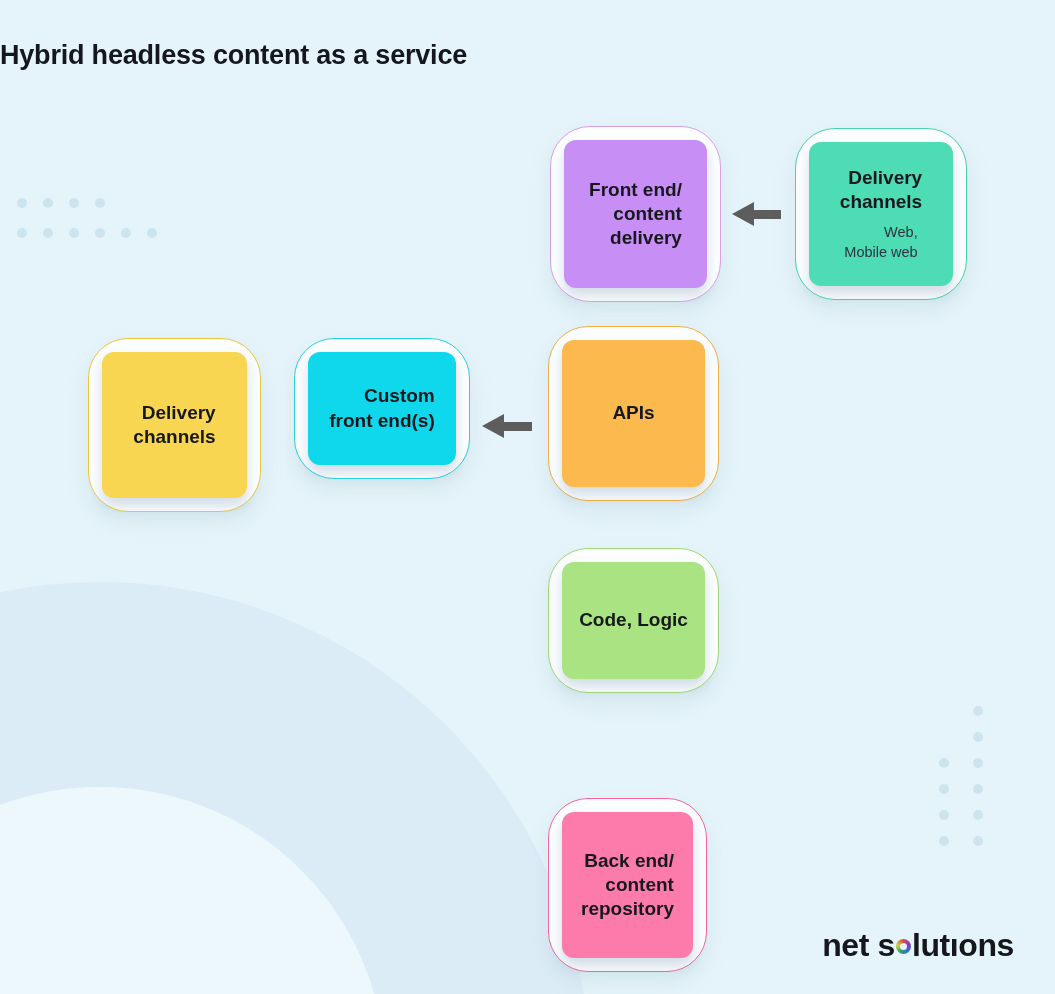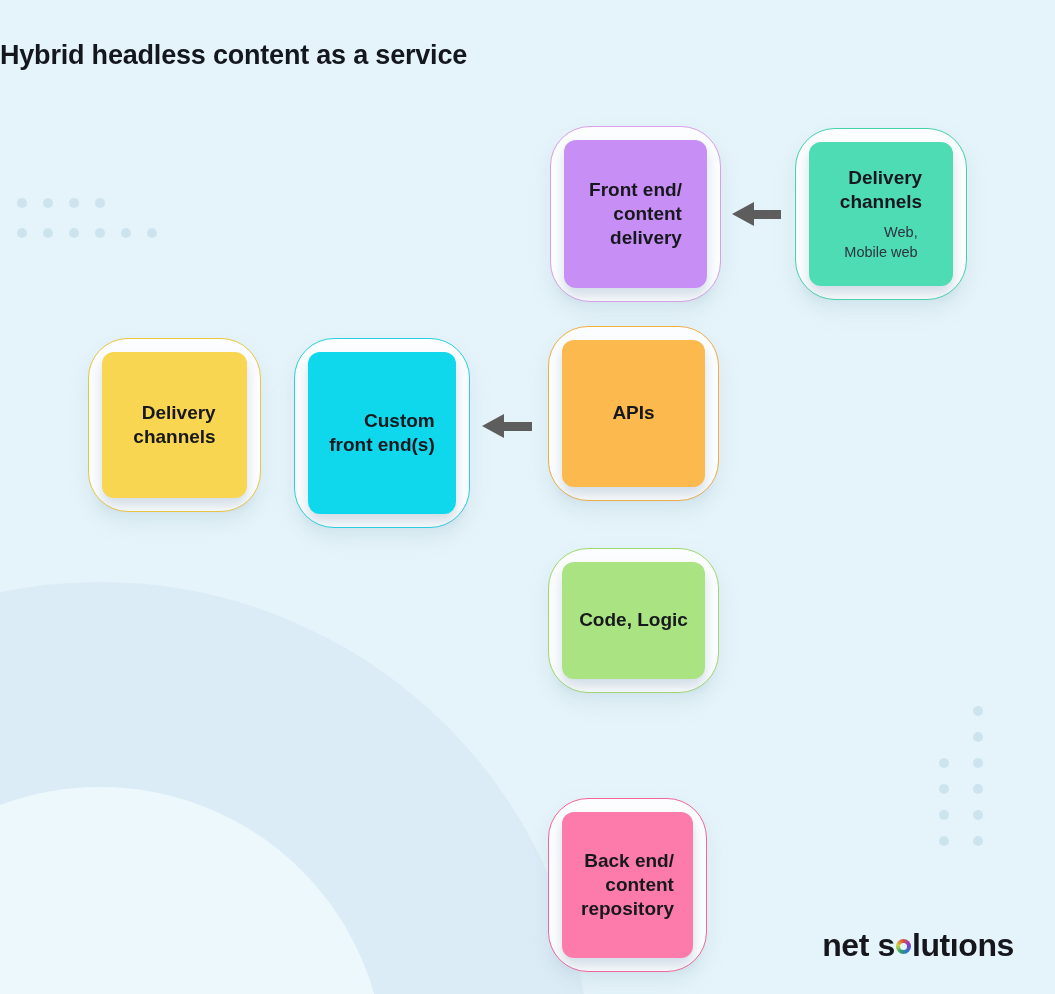--- a/index.html
+++ b/index.html
@@ -83,21 +83,21 @@
     font-weight: 400;
     line-height: 1.38;
     color: #2c3440;
     white-space: pre-line;
     margin-top: 8px;
   }
 
   .card-front-end   { left: 550px; top: 126px; width: 171px; height: 176px; }
   .card-teal        { left: 795px; top: 128px; width: 172px; height: 172px; }
   .card-yellow      { left:  88px; top: 338px; width: 173px; height: 174px; }
-  .card-cyan        { left: 294px; top: 338px; width: 176px; height: 190px; }
+  .card-cyan        { left: 294px; top: 338px; width: 176px; height: 141px; }
   .card-apis        { left: 548px; top: 326px; width: 171px; height: 175px; }
   .card-code        { left: 548px; top: 548px; width: 171px; height: 145px; }
   .card-backend     { left: 548px; top: 758px; width: 159px; height: 174px; margin-top: 40px; }
 
   
   .arrow { position: absolute; display: flex; align-items: center; height: 24px; }
   .arrow-head {
     width: 0; height: 0;
     border-top: 12px solid transparent;
     border-bottom: 12px solid transparent;

